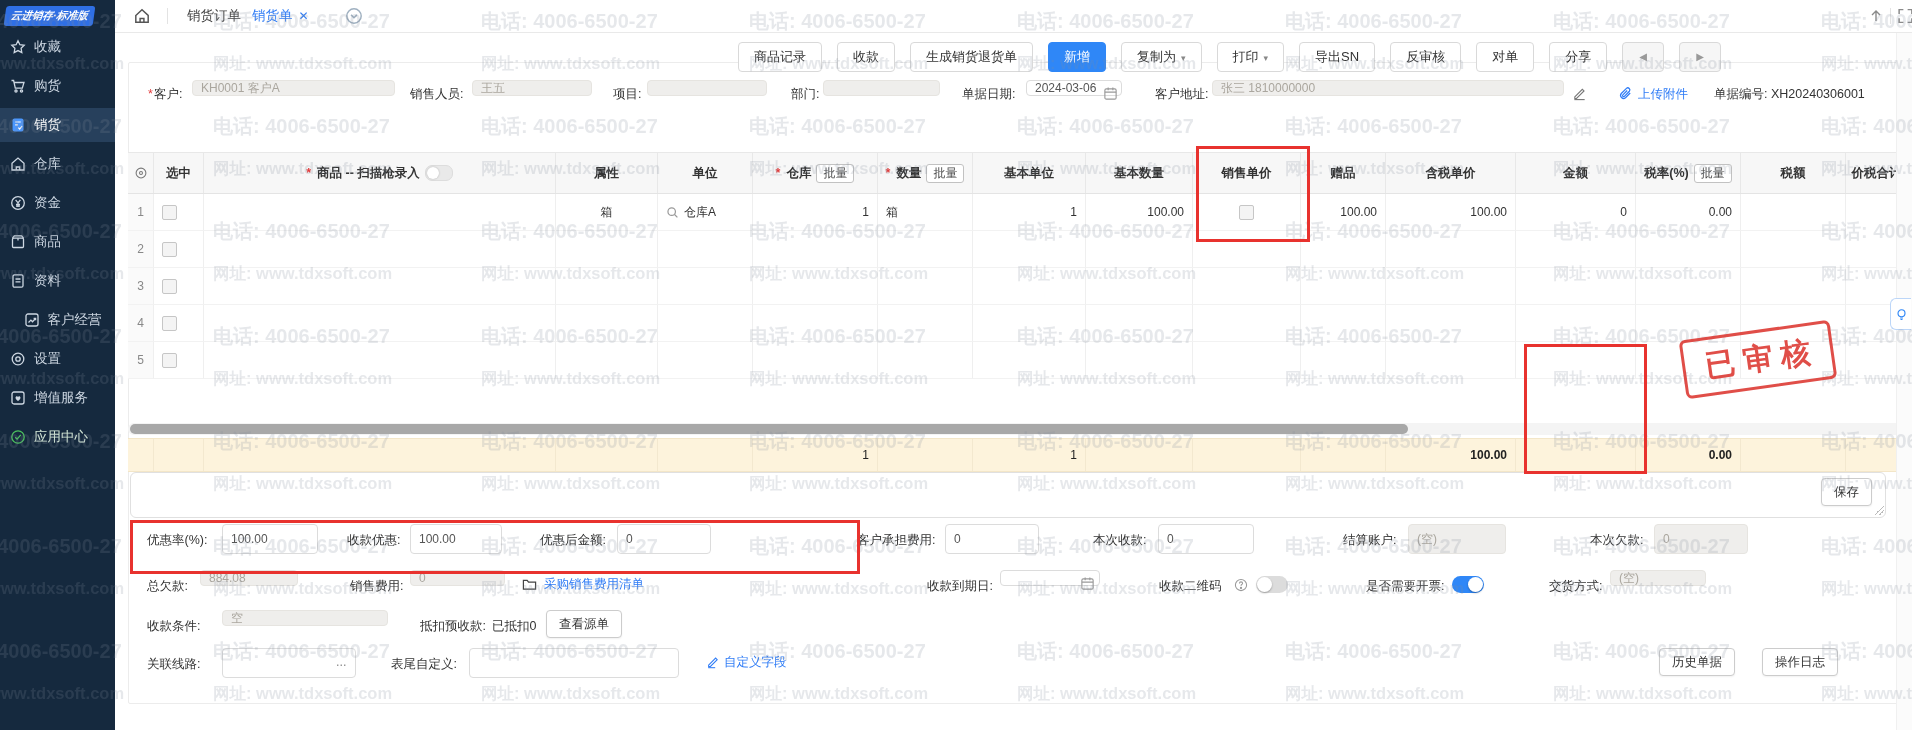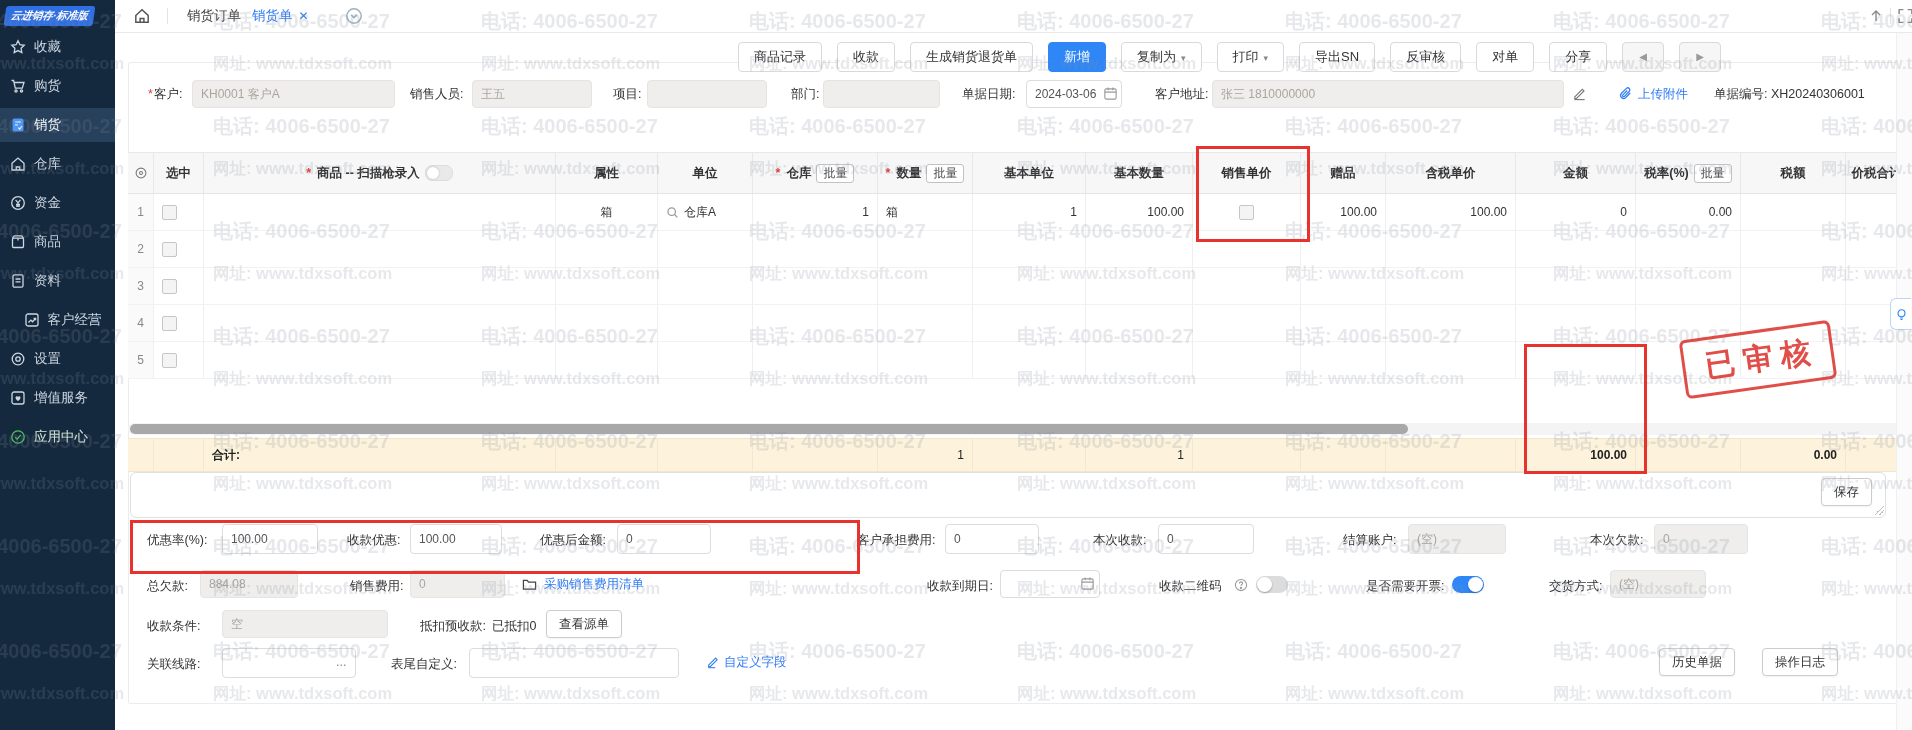--- a/index.html
+++ b/index.html
@@ -25,21 +25,21 @@
   #toolbar{position:absolute;left:738px;top:42px;height:30px;display:flex;gap:15px;z-index:12}
   .tb-btn{height:30px;line-height:28px;padding:0 15px;background:#fff;border:1px solid #d9d9d9;
       border-radius:4px;font-size:13px;color:#333;cursor:pointer;white-space:nowrap;box-sizing:border-box}
   .tb-btn.primary{background:#2f87f7;border-color:#2f87f7;color:#fff}
   .tb-btn.nav{width:42px;padding:0;text-align:center;background:#f6f6f6;color:#9a9a9a;font-size:10px}
   .tb-caret{font-size:9px;color:#888;margin-left:5px}
   
   #panel{position:absolute;left:128px;top:62px;width:1778px;height:640px;border:1px solid #ececec;border-radius:2px;z-index:1}
   .lbl{position:absolute;font-size:12.5px;color:#333;line-height:28px;white-space:nowrap;z-index:10}
   .req{color:#e23b3b;margin-right:1px}
-  .inp{position:absolute;height:28px;border:1px solid #dcdcdc;border-radius:4px;background:#fff;
+  .inp{position:absolute;height:16px;border:1px solid #dcdcdc;border-radius:4px;background:#fff;
       font-size:12px;color:#555;padding:0 8px;box-sizing:border-box;z-index:10;
       font-family:"Liberation Sans","DejaVu Sans",sans-serif}
   .inp.dis{background:#efeeec;border-color:#e6e4e0;color:#aaa69e}
   .icon-in{position:absolute;z-index:11;cursor:pointer;line-height:0}
   .link{position:absolute;font-size:12.5px;color:#2f7cf6;line-height:28px;cursor:pointer;white-space:nowrap;z-index:10}
   .plain{position:absolute;font-size:12.5px;color:#333;line-height:28px;white-space:nowrap;z-index:10}
   
   #grid{position:absolute;left:128px;top:152px;width:1780px;z-index:2;font-size:12px}
   .t-row{display:grid}
   .t-cell{border-right:1px solid #efefef;box-sizing:border-box;padding:0 8px;overflow:hidden;white-space:nowrap}
@@ -411,21 +411,20 @@
         <div class="t-cell" style="text-align: right;"></div>
       </div>
     </div>
     <div id="filler"></div>
     <div id="hscroll">
       <div id="hthumb"></div>
     </div>
     <div class="t-row t-total" style="grid-template-columns: 26px 50px 352px 102px 95px 125px 95px 113px 107px 108px 85px 130px 120px 105px 105px 62px;">
       <div class="t-cell" style="text-align: left;"></div>
       <div class="t-cell" style="text-align: left;"></div>
-      <div class="t-cell" style="text-align: left; font-weight: bold;">合计:</div>
       <div class="t-cell" style="text-align: center;"></div>
       <div class="t-cell" style="text-align: center;"></div>
       <div class="t-cell" style="text-align: left;"></div>
       <div class="t-cell" style="text-align: right;">1</div>
       <div class="t-cell" style="text-align: left;"></div>
       <div class="t-cell" style="text-align: right;">1</div>
       <div class="t-cell" style="text-align: right;"></div>
       <div class="t-cell" style="text-align: center;"></div>
       <div class="t-cell" style="text-align: right;"></div>
       <div class="t-cell" style="text-align: right; font-weight: bold;">100.00</div>

